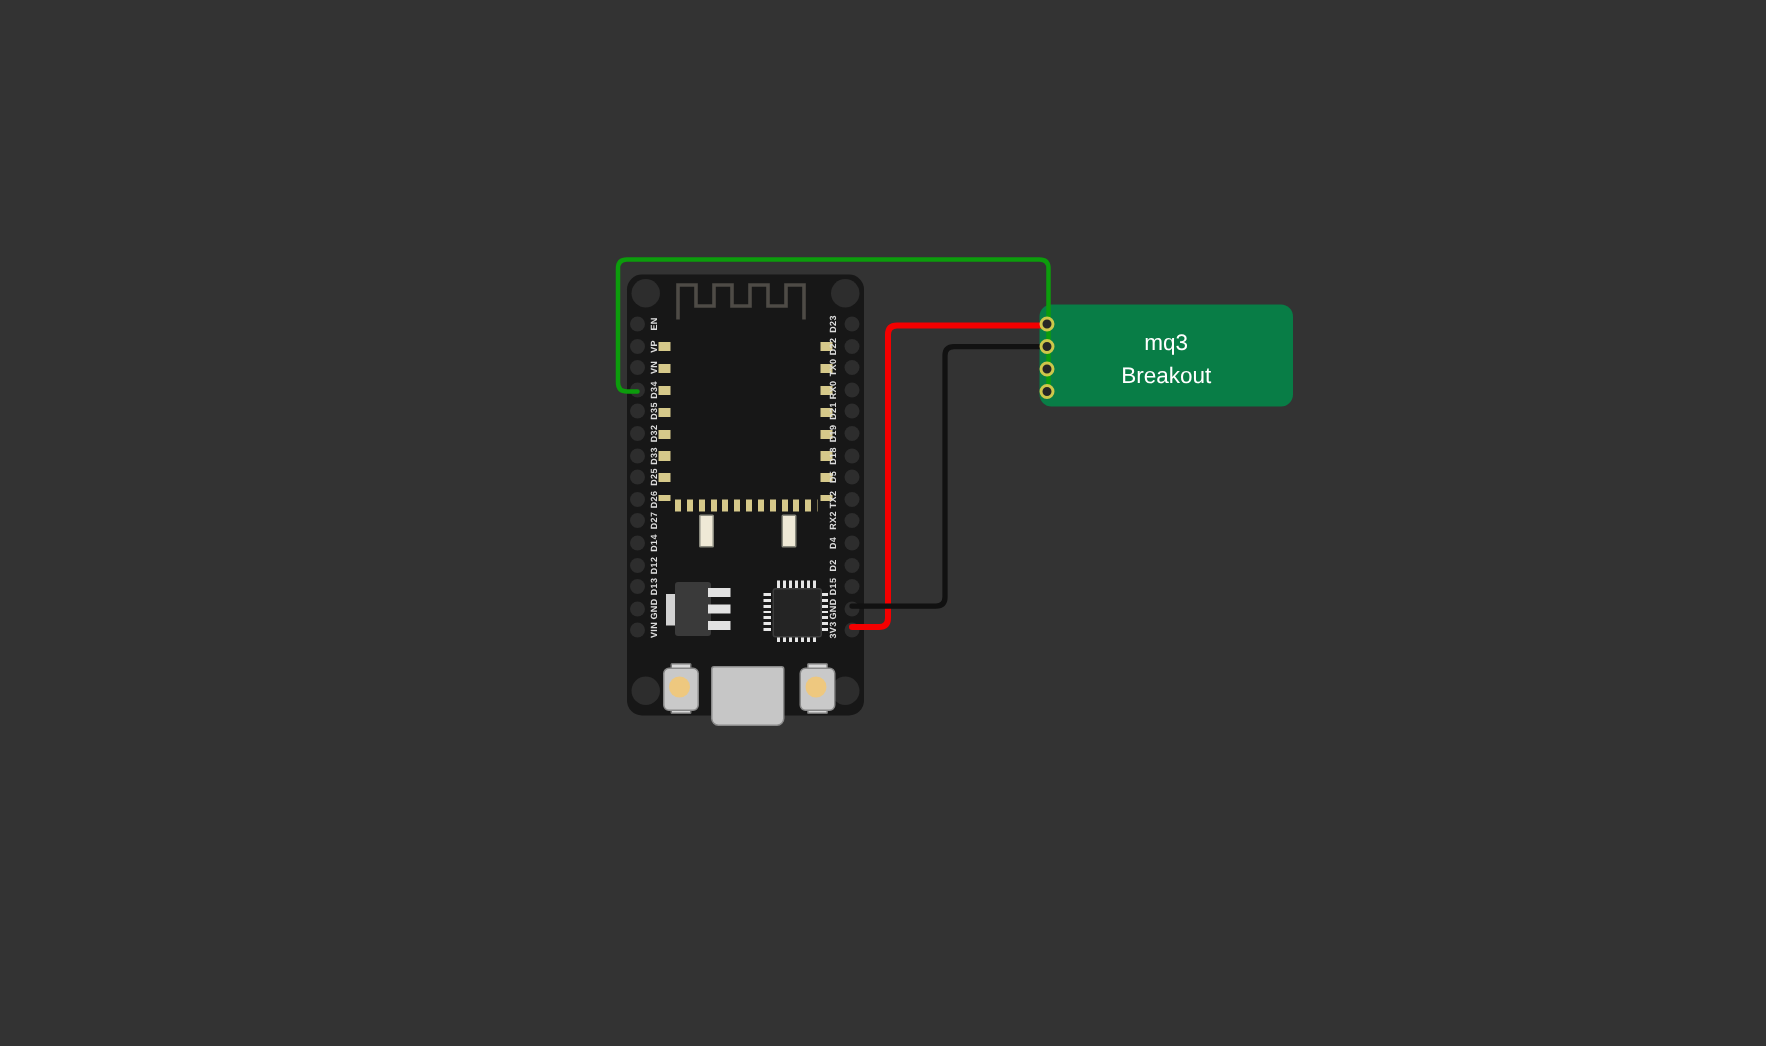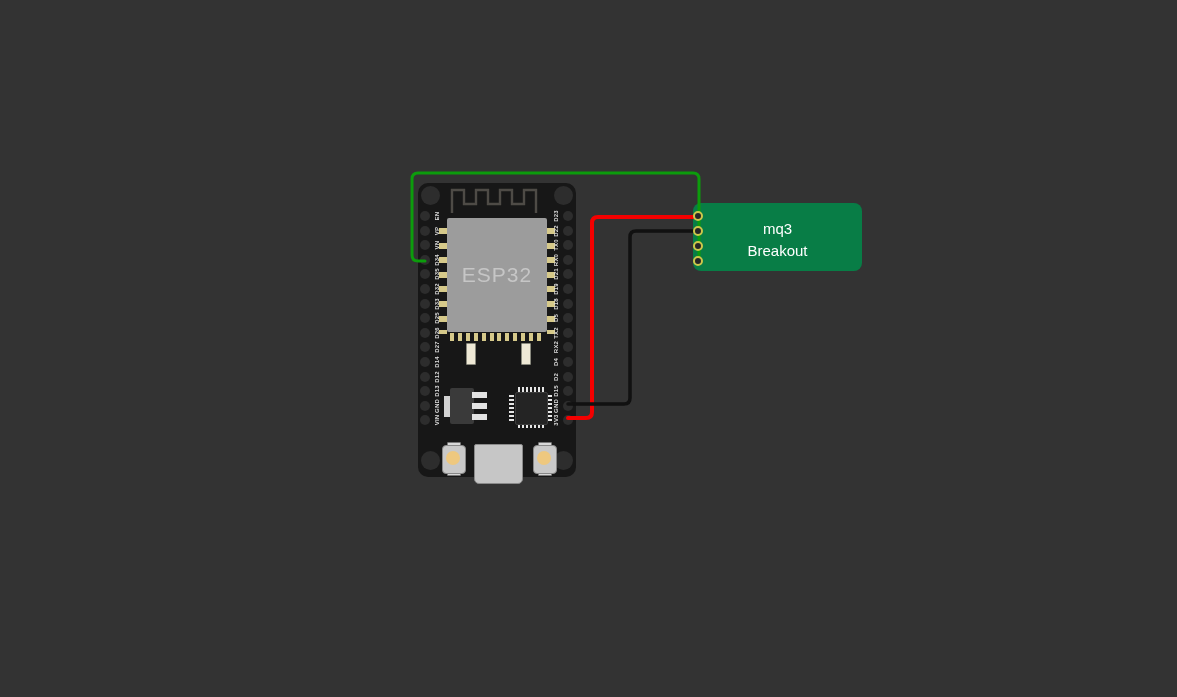--- a/index.html
+++ b/index.html
@@ -93,23 +93,20 @@
     <div class="corner-hole" style="left:3px;  top:3px;"></div>
     <div class="corner-hole" style="left:136px;top:3px;"></div>
     <div class="corner-hole" style="left:3px;  top:268px;"></div>
     <div class="corner-hole" style="left:136px;top:268px;"></div>
 
     <svg id="board-details" viewBox="0 0 158 294">
       <path d="M34 30 L34 7 L46 7 L46 21 L58 21 L58 7 L70 7 L70 21 L82 21 L82 7 L94 7 L94 21 L106 21 L106 7 L118 7 L118 30" fill="none" stroke="#4e4b46" stroke-width="2.4"></path>
       <path d="M63 274 C65 266, 71 265, 74 268 L85 268 C88 265, 94 266, 96 274" fill="none" stroke="#8f8f8f" stroke-width="2.5"></path>
     </svg>
 
-    <div id="esp32-module" style="background: rgb(156, 156, 156);">
-      <span id="esp32-chip-label" style="color: rgb(198, 198, 198);">ESP32</span>
-    </div>
     <div id="pads-left" class="pad-strip"></div>
     <div id="pads-right" class="pad-strip"></div>
     <div id="pads-bottom" class="pad-strip"></div>
 
     <div class="smd-cap" style="left:48px; top:160px;"></div>
     <div class="smd-cap" style="left:103px;top:160px;"></div>
 
     <div id="regulator-tab"></div>
     <div id="regulator-body"></div>
     <div class="regulator-leg" style="top:209px;"></div>

